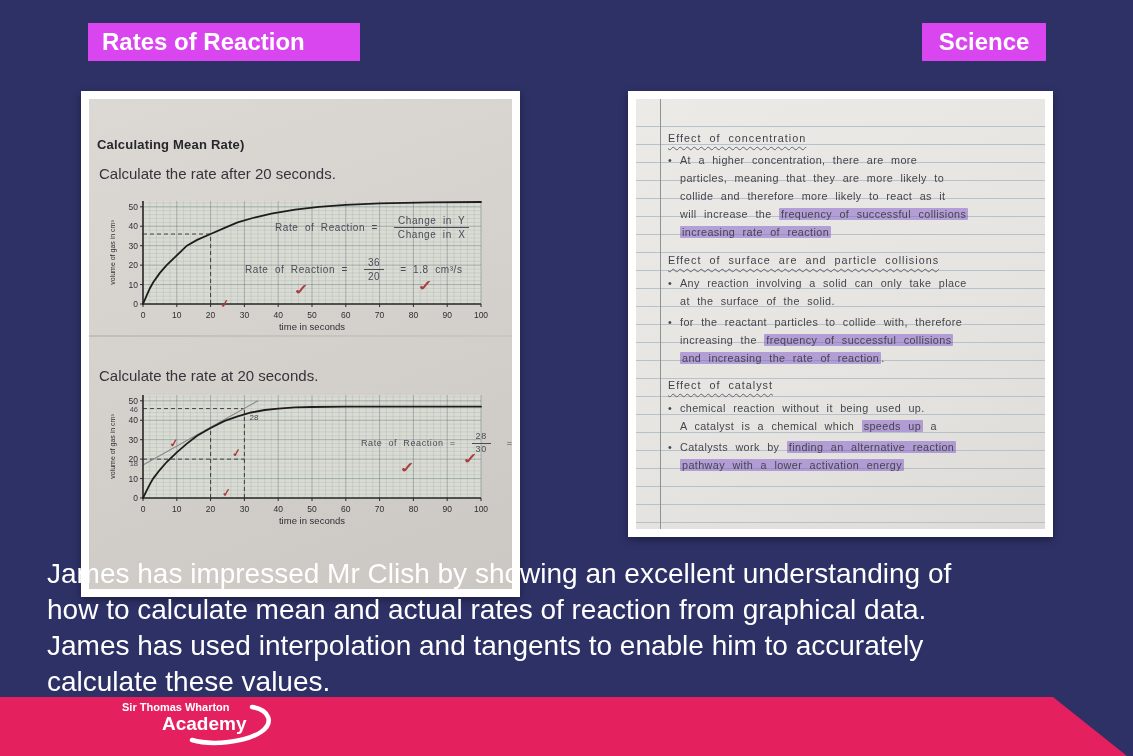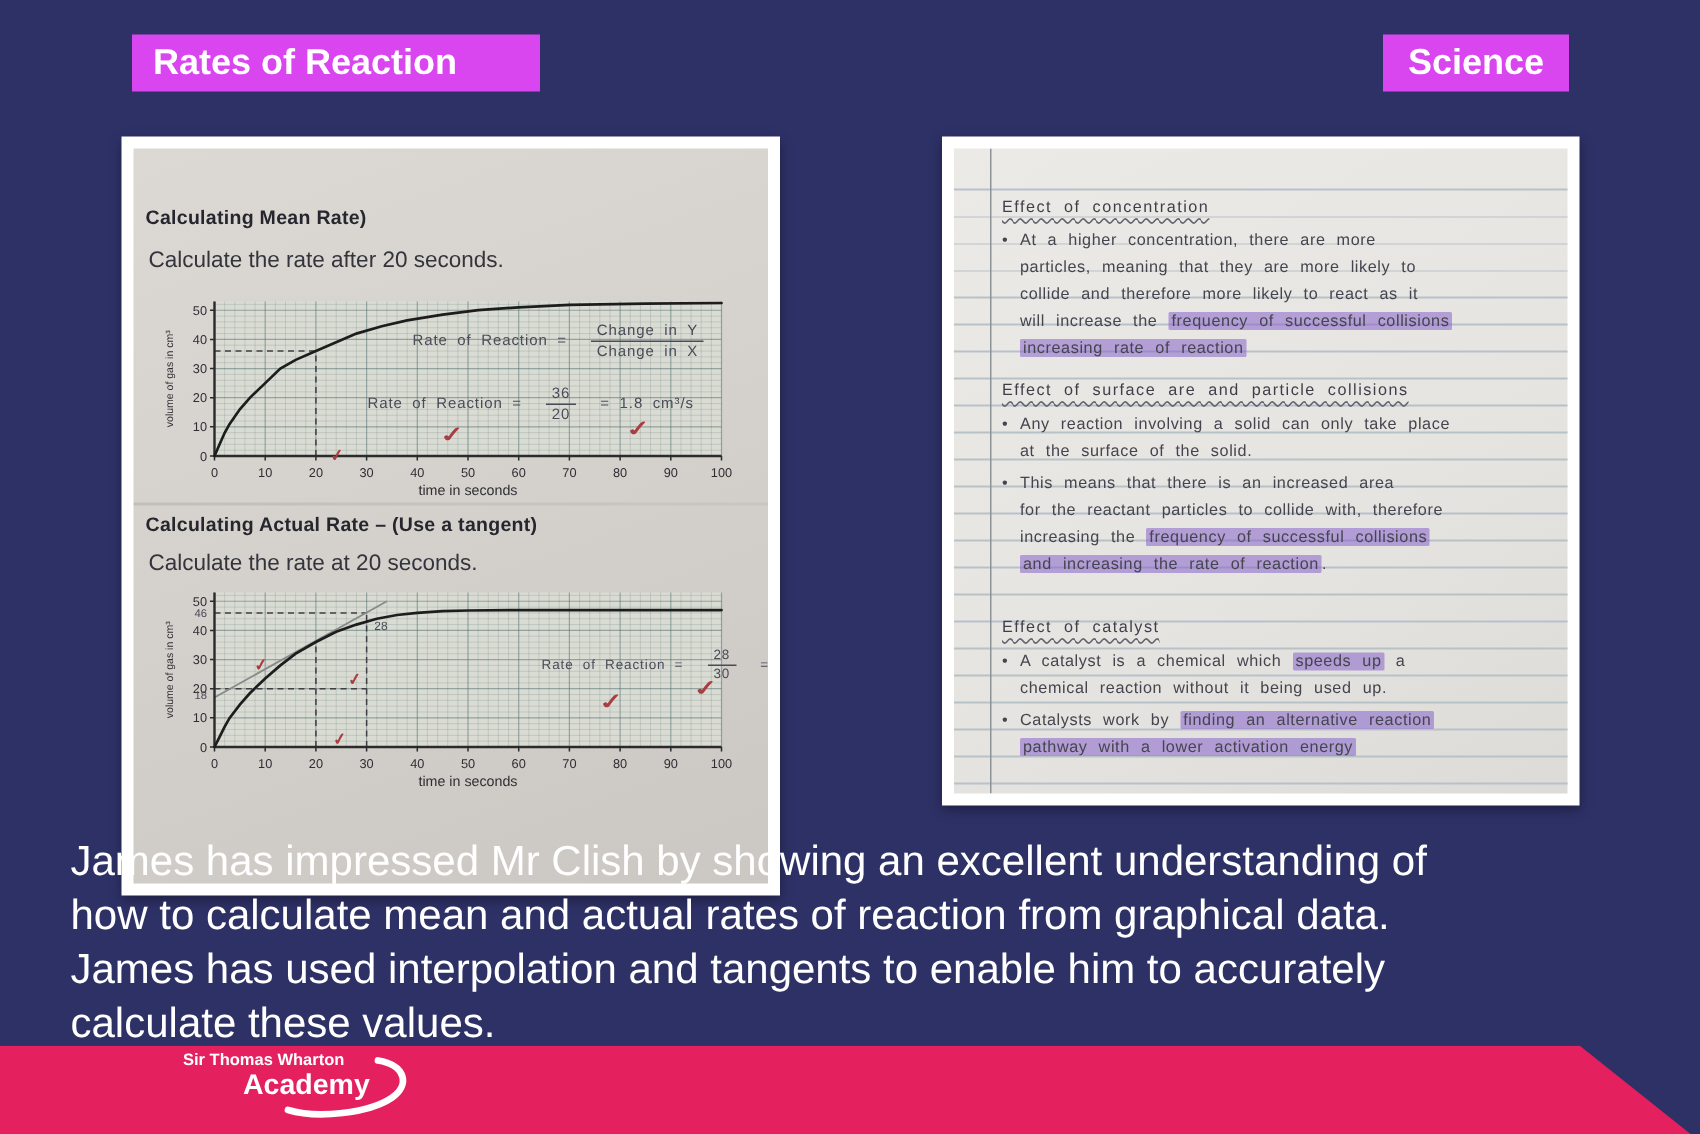--- a/index.html
+++ b/index.html
@@ -43,21 +43,21 @@
     background-position:0 10px,0 0;}
   .margin-line{position:absolute;left:24px;top:0;bottom:0;width:1px;background:#8d9296;}
   .notes{position:absolute;left:32px;top:30px;right:6px;color:#45454f;
          font-size:10.8px;line-height:18px;word-spacing:4px;letter-spacing:.4px;}
   .note-heading{color:#3f3f4a;letter-spacing:1px;margin-bottom:3px;
         text-decoration-line:underline;text-decoration-style:wavy;
         text-decoration-color:#63636e;text-decoration-thickness:1px;text-underline-offset:4px;}
   .note-bullet{position:relative;padding-left:12px;}
   .note-bullet .marker{position:absolute;left:0;top:0;}
   .hl{background:rgba(134,98,204,.55);padding:0 2px;border-radius:1px;}
-  .mt10{margin-top:10px;} .mt9{margin-top:24px;}
+  .mt10{margin-top:10px;} .mt9{margin-top:9px;}
   .mt5{margin-top:5px;} .mt4{margin-top:4px;} .mt3{margin-top:3px;}
 
   
   .caption{position:absolute;left:47px;top:556px;width:1060px;color:#ffffff;
            font-size:28px;line-height:36px;white-space:pre-line;}
   .footer{position:absolute;left:0;bottom:0;width:1133px;height:59px;background:#e5205f;
           clip-path:polygon(0 0,1053px 0,1127px 100%,0 100%);}
   .logo{position:absolute;left:112px;top:0;width:170px;height:45px;color:#fff;}
   .logo .l1{position:absolute;left:10px;top:4px;font-size:11px;font-weight:bold;}
   .logo .l2{position:absolute;left:50px;top:16px;font-size:19px;font-weight:bold;}
@@ -216,21 +216,20 @@
         <span>Rate of Reaction =</span>
         <span class="frac">
           <span class="top">36</span>
           <span class="bot">20</span>
         </span>
         <span>= 1.8 cm³/s</span>
       </div>
       <span class="chk" style="left:207px;top:183px">✓</span>
       <span class="chk" style="left:331px;top:179px">✓</span>
 
-      <div class="ws-heading" style="left:8px;top:243px">Calculating Actual Rate – (Use a tangent)</div>
       <div class="ws-sub" style="left:10px;top:268px">Calculate the rate at 20 seconds.</div>
       <svg class="chart-svg" style="left:16px;top:292px" width="384" height="134">
           <rect x="38" y="4" width="338" height="103" fill="#dadcd4"></rect>
           <line x1="38" y1="4" x2="38" y2="107" stroke="rgba(75,105,105,.5)" stroke-width="0.8"></line>
           <line x1="44.76" y1="4" x2="44.76" y2="107" stroke="rgba(100,125,125,.30)" stroke-width="0.5"></line>
           <line x1="51.519999999999996" y1="4" x2="51.519999999999996" y2="107" stroke="rgba(100,125,125,.30)" stroke-width="0.5"></line>
           <line x1="58.28" y1="4" x2="58.28" y2="107" stroke="rgba(100,125,125,.30)" stroke-width="0.5"></line>
           <line x1="65.03999999999999" y1="4" x2="65.03999999999999" y2="107" stroke="rgba(100,125,125,.30)" stroke-width="0.5"></line>
           <line x1="71.8" y1="4" x2="71.8" y2="107" stroke="rgba(75,105,105,.5)" stroke-width="0.8"></line>
           <line x1="78.56" y1="4" x2="78.56" y2="107" stroke="rgba(100,125,125,.30)" stroke-width="0.5"></line>
@@ -384,30 +383,29 @@
             <div><span class="hl">increasing rate of reaction</span></div>
           </div>
           <div class="note-heading mt10">Effect of surface are and particle collisions</div>
           <div class="note-bullet mt5">
             <span class="marker">•</span>
             <div><span>Any reaction involving a solid can only take place</span></div>
             <div><span>at the surface of the solid.</span></div>
           </div>
           <div class="note-bullet mt3">
             <span class="marker">•</span>
-            <div><span>This means that there is an increased area</span></div>
             <div><span>for the reactant particles to collide with, therefore</span></div>
             <div><span>increasing the </span><span class="hl">frequency of successful collisions</span></div>
             <div><span class="hl">and increasing the rate of reaction</span><span>.</span></div>
           </div>
           <div class="note-heading mt9">Effect of catalyst</div>
           <div class="note-bullet mt5">
             <span class="marker">•</span>
+            <div><span>chemical reaction without it being used up.</span></div>
             <div><span>A catalyst is a chemical which </span><span class="hl">speeds up</span><span> a</span></div>
-            <div><span>chemical reaction without it being used up.</span></div>
           </div>
           <div class="note-bullet mt3">
             <span class="marker">•</span>
             <div><span>Catalysts work by </span><span class="hl">finding an alternative reaction</span></div>
             <div><span class="hl">pathway with a lower activation energy</span></div>
           </div>
         </div>
     </div>
   </div>
 

